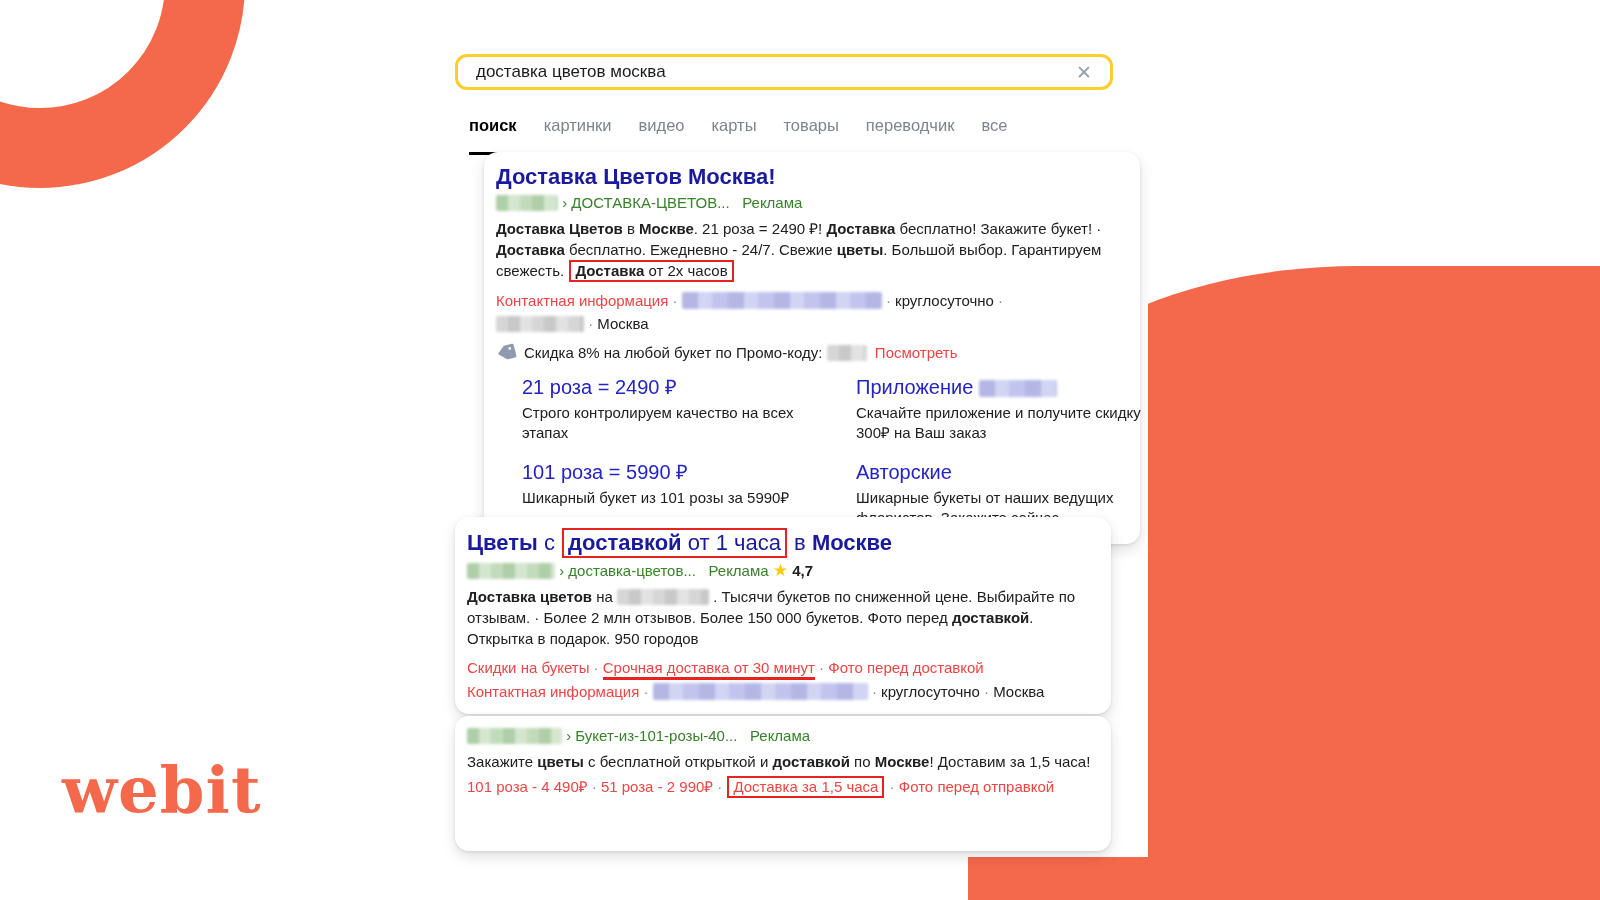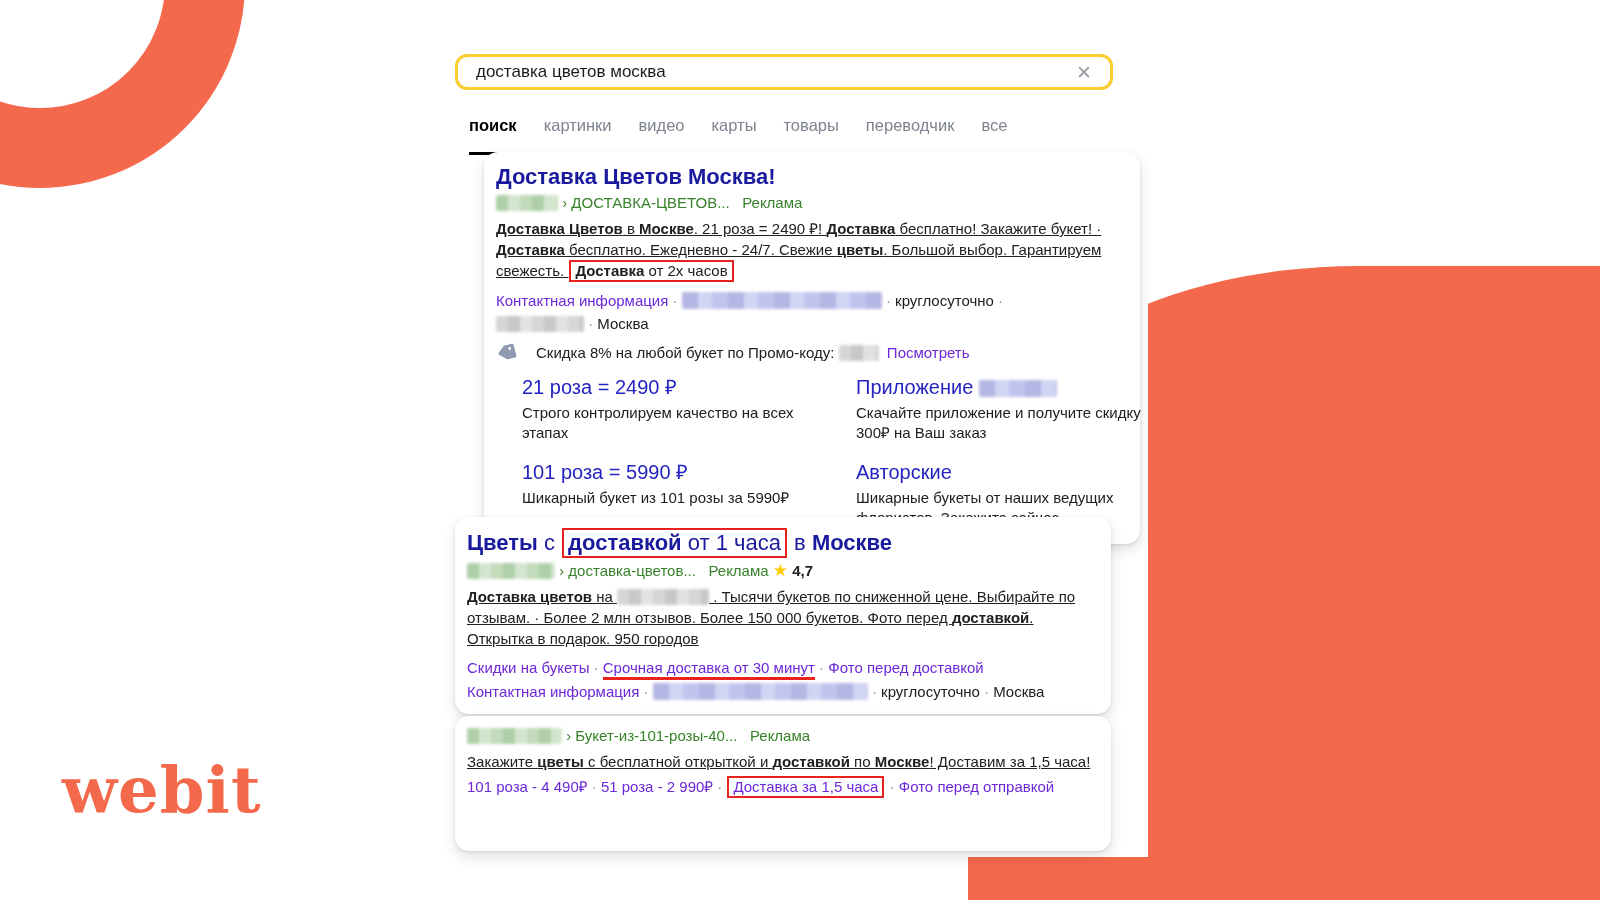--- a/index.html
+++ b/index.html
@@ -32,35 +32,35 @@
 
   .card{position:absolute;left:12px;width:656px;box-sizing:border-box;background:#fff;border-radius:14px;
         padding:8px 12px 12px;box-shadow:0 1px 3px rgba(0,0,0,.10),0 6px 14px rgba(0,0,0,.12);}
   .card1{top:112px;min-height:350px;margin-left:29px;}
   .card2{top:477px;min-height:184px;}
   .card3{top:676px;min-height:135px;}
 
   .title{font-size:22px;line-height:27px;color:#1a1a9e;font-weight:400;margin:3px 0 2px;}
   .title .b{font-weight:700;}
   .urlline{font-size:15px;line-height:22px;color:#37822a;margin:1px 0 4px;}
-  .bodytext{font-size:15px;line-height:21px;color:#202020;text-decoration:underline;}
+  .bodytext{font-size:15px;line-height:21px;color:#202020;}
   .contact{font-size:15px;line-height:20px;margin-top:9px;color:#202020;}
   .contact2{font-size:15px;line-height:20px;margin-top:3px;color:#202020;}
-  .promo{display:flex;align-items:center;gap:20px;font-size:15px;margin-top:8px;color:#202020;}
+  .promo{display:flex;align-items:center;gap:8px;font-size:15px;margin-top:8px;color:#202020;}
   .linksrow{font-size:15px;line-height:22px;margin-top:8px;color:#202020;}
 
   .sitelinks{display:grid;grid-template-columns:308px 300px;column-gap:26px;row-gap:17px;
              margin:13px 0 4px 26px;}
   .sl-title{font-size:20px;line-height:24px;color:#2424c2;margin-bottom:4px;}
   .sl-desc{font-size:15px;line-height:20px;color:#202020;}
 
   
   .b{font-weight:700;}
   .c-green{color:#37822a;}
-  .c-link{color:#6d28d9;}
+  .c-link{color:#ef4444;}
   .c-dot{color:#8a8a8a;}
   .c-star{color:#ffcc00;font-size:17px;}
   .c-dark{color:#202020;}
   .redbox{display:inline-block;border:2px solid #e8231d;padding:0 4px;margin:0 1px;line-height:1.2;}
   .redline{border-bottom:3px solid #e8231d;padding-bottom:1px;}
   .blur{display:inline-block;vertical-align:-3px;height:16px;border-radius:2px;filter:blur(1.6px);}
   .blur-green{background:repeating-linear-gradient(90deg,#aecfa8 0 12px,#d5e6d0 12px 24px,#c2dbbb 24px 36px);}
   .blur-purple{background:repeating-linear-gradient(90deg,#b4b6e4 0 16px,#d2d4f4 16px 30px,#c2c4ee 30px 46px);height:17px;}
   .blur-gray{background:repeating-linear-gradient(90deg,#d6d6d6 0 12px,#c8c8c8 12px 24px,#e2e2e2 24px 36px);}
   .tagicon{transform:rotate(-14deg);flex:0 0 auto;}

